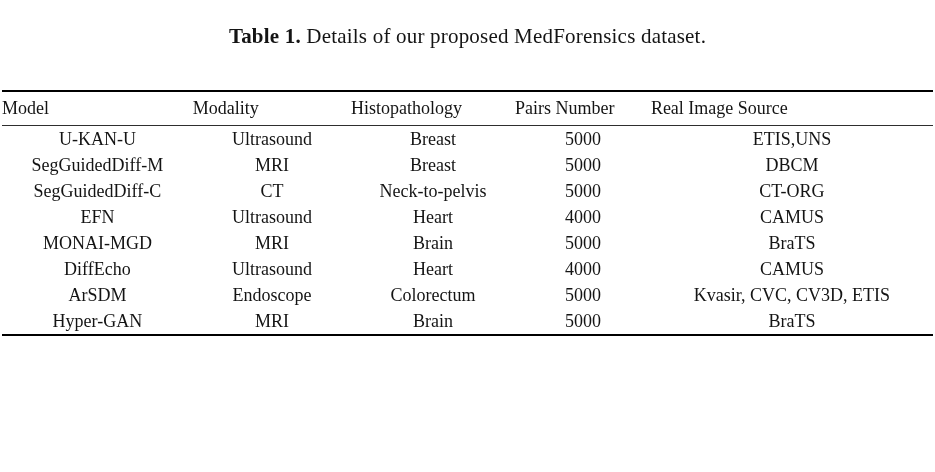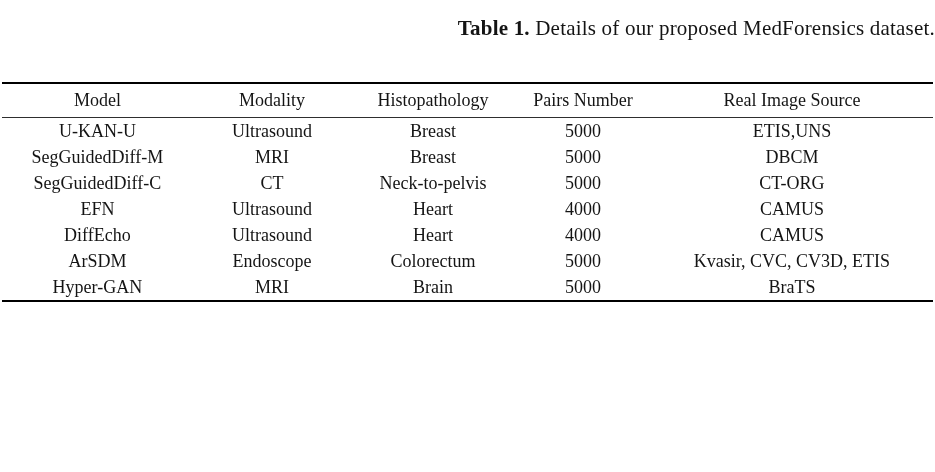--- a/index.html
+++ b/index.html
@@ -7,22 +7,22 @@
     width: 935px;
     height: 472px;
     background: #ffffff;
     color: #141414;
     font-family: "Liberation Serif", "DejaVu Serif", serif;
     overflow: hidden;
   }
   .page { width: 935px; height: 472px; position: relative; }
 
   .caption {
-    text-align: right;
-    padding-top: 15px;
+    text-align: center;
+    padding-top: 23px;
     font-size: 21px;
     line-height: 26px;
     letter-spacing: 0.2px;
   }
   .caption b { font-weight: bold; }
 
   table.dataset {
     width: 931px;
     margin: 41px 2px 0 2px;
     border-collapse: collapse;
@@ -34,21 +34,21 @@
   col.c0 { width: 20.5%; }
   col.c1 { width: 17.0%; }
   col.c2 { width: 17.6%; }
   col.c3 { width: 14.6%; }
   col.c4 { width: 30.3%; }
 
   thead th {
     font-weight: normal;
     height: 33px;
     border-bottom: 1.5px solid #2e2e2e;
-    text-align: center;
+    text-align: left;
     padding: 0;
     white-space: nowrap;
   }
   tbody td {
     height: 26px;
     text-align: center;
     padding: 0;
     white-space: nowrap;
   }
 </style>
@@ -99,20 +99,27 @@
           <td>CT-ORG</td>
         </tr>
         <tr>
           <td>EFN</td>
           <td>Ultrasound</td>
           <td>Heart</td>
           <td>4000</td>
           <td>CAMUS</td>
         </tr>
         <tr>
+          <td>MONAI-MGD</td>
+          <td>MRI</td>
+          <td>Brain</td>
+          <td>5000</td>
+          <td>BraTS</td>
+        </tr>
+        <tr>
           <td>DiffEcho</td>
           <td>Ultrasound</td>
           <td>Heart</td>
           <td>4000</td>
           <td>CAMUS</td>
         </tr>
         <tr>
           <td>ArSDM</td>
           <td>Endoscope</td>
           <td>Colorectum</td>

